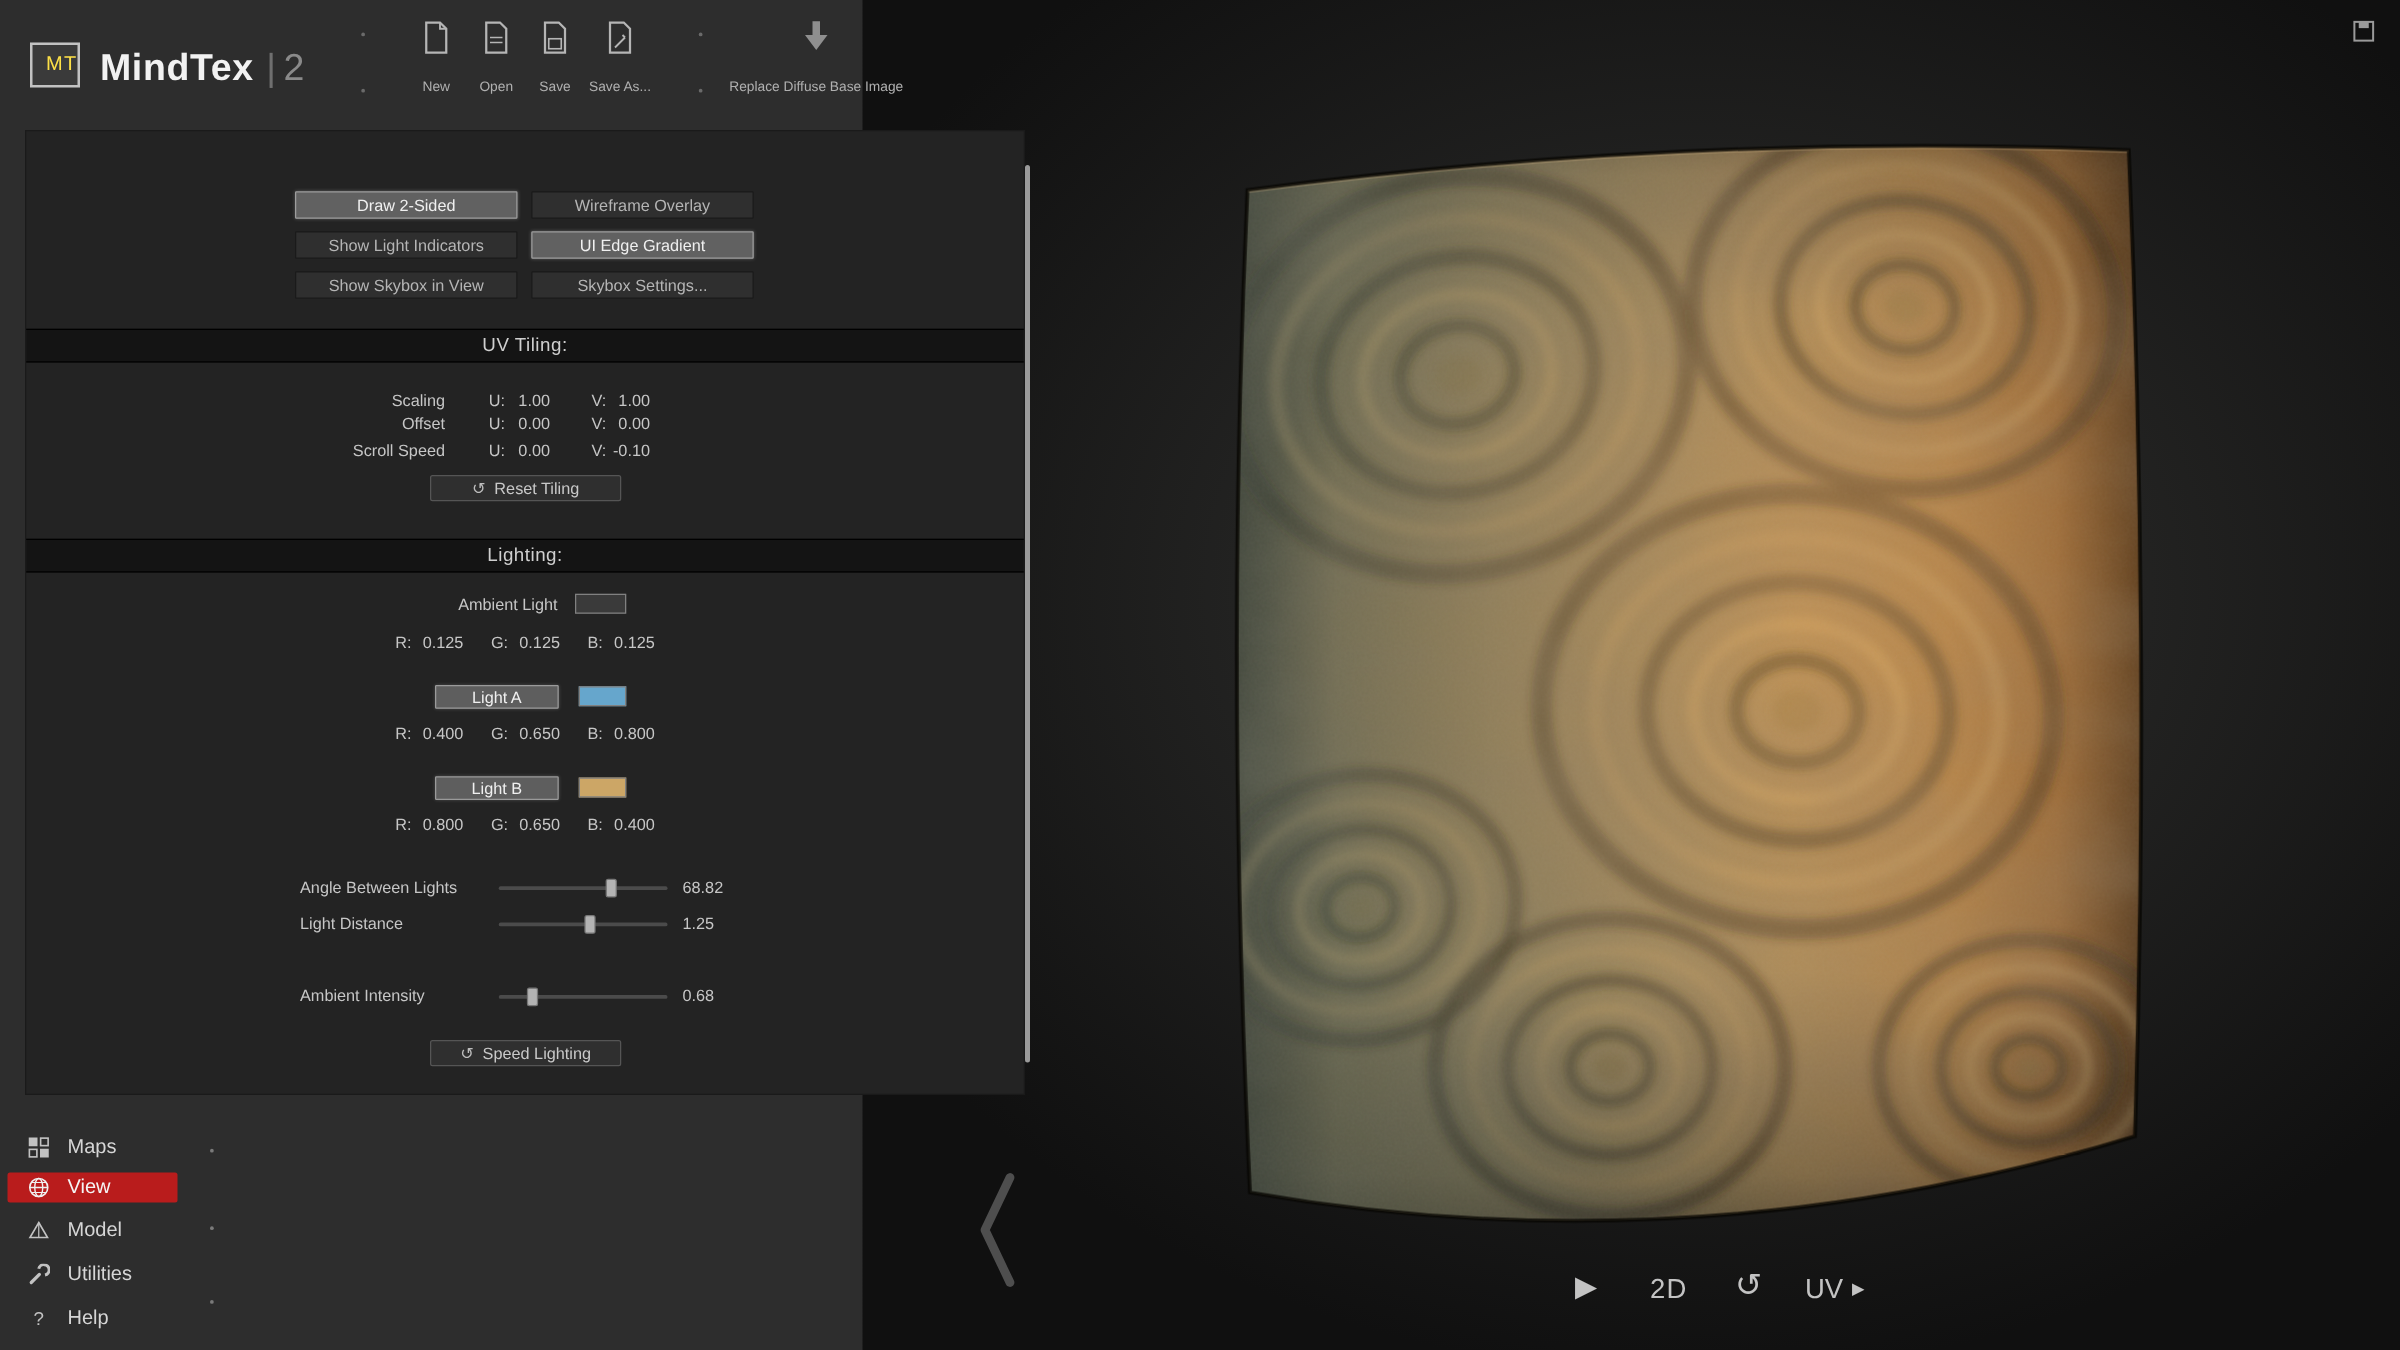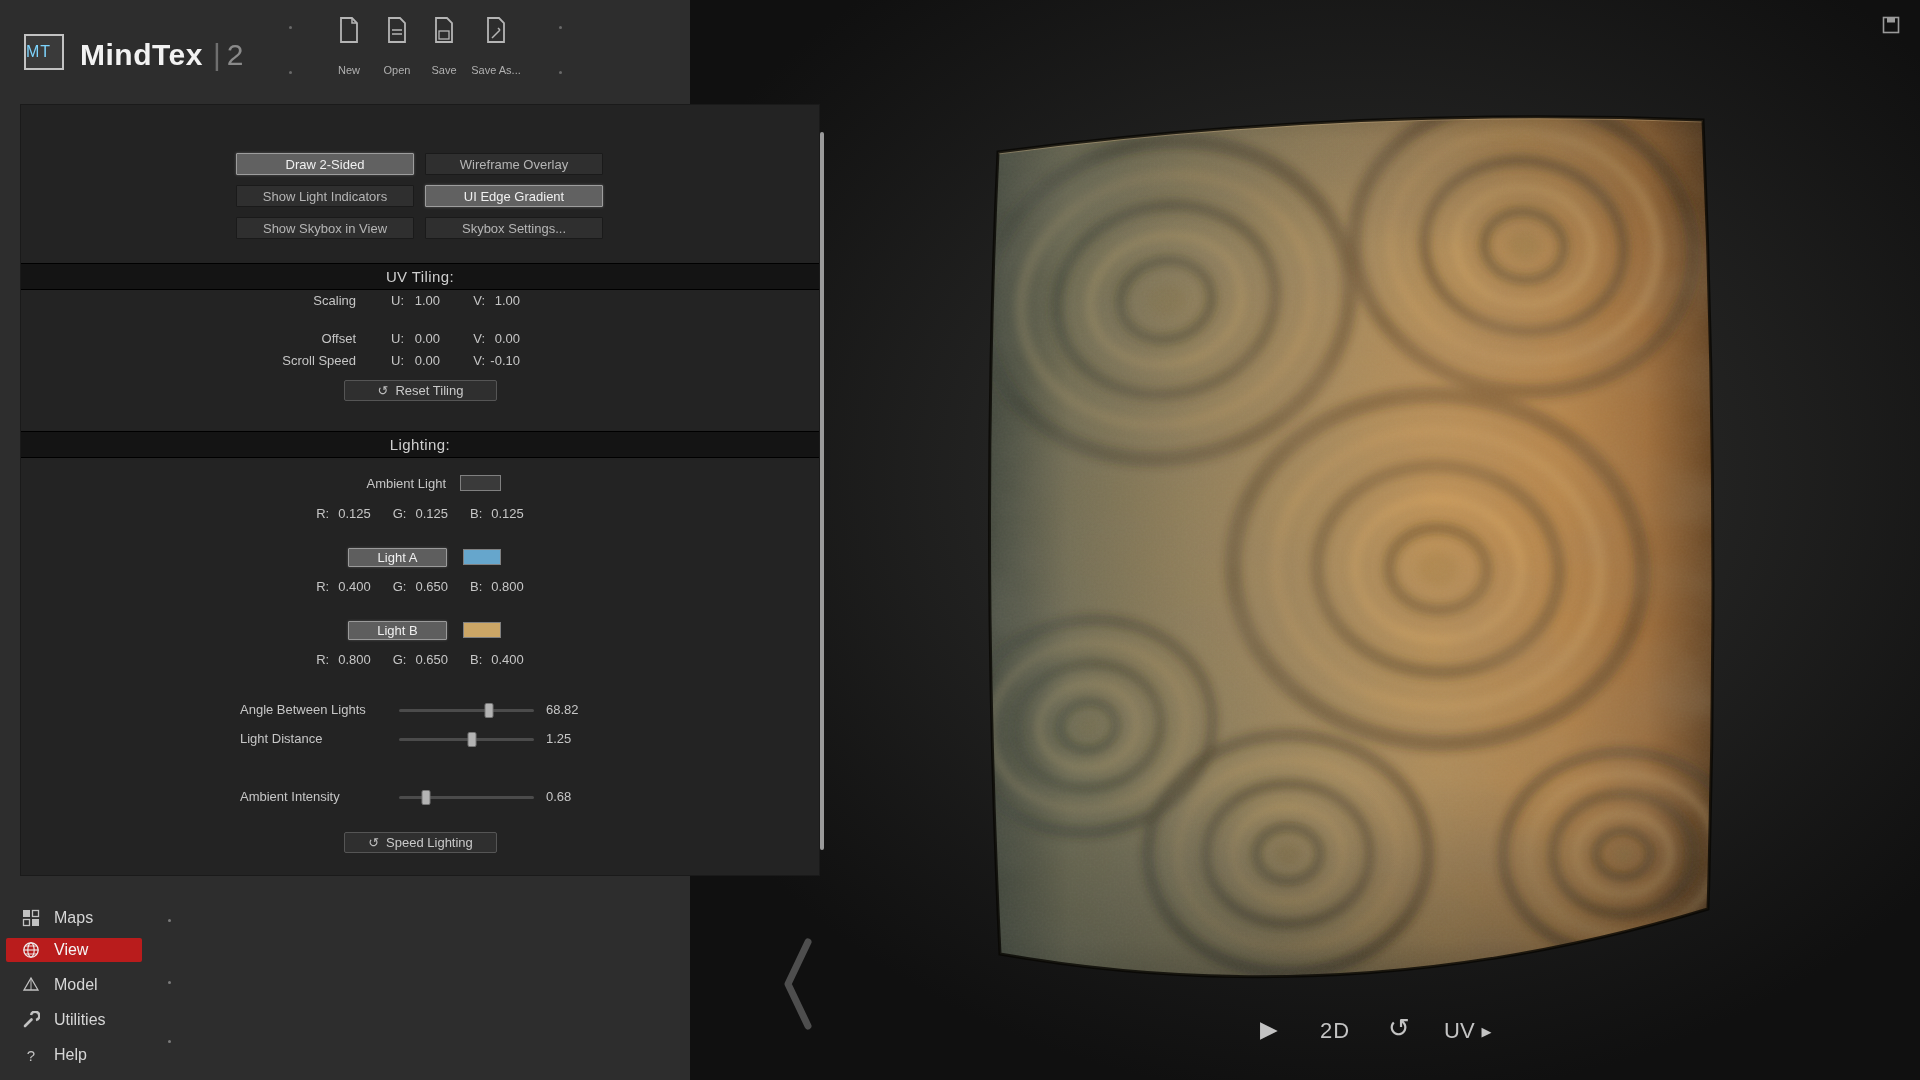--- a/index.html
+++ b/index.html
@@ -13,22 +13,22 @@
   }
   
   .viewport-bg{
     position:absolute; left:690px; top:0; width:1230px; height:1080px;
     background:radial-gradient(ellipse 62% 58% at 54% 44%, #2a2a28 0%, #232322 45%, #101010 100%);
   }
   
   .topbar{ position:absolute; left:0; top:0; width:1920px; height:92px; }
   .logo-box{
     position:absolute; left:24px; top:34px; width:40px; height:36px;
-    border:2px solid #c2c2c2; background:#3a3a3a; color:#7dd3fc;
-    display:flex; align-items:center; justify-content:flex-start;
+    border:2px solid #c2c2c2; background:#3a3a3a; color:#fde047;
+    display:flex; align-items:center; justify-content:flex-end;
     font-size:16px; letter-spacing:1px;
   }
   .app-title{ position:absolute; left:80px; top:38px; font-size:30px; }
   .title-main{ color:#f2f2f2; font-weight:bold; letter-spacing:0.5px; }
   .title-sep{ color:#6f6f6f; font-weight:200; margin:0 6px 0 10px; }
   .title-ver{ color:#8a8a8a; }
   .tb-sep{ position:absolute; top:26px; width:4px; height:48px;
     display:flex; flex-direction:column; justify-content:space-between; align-items:center;}
   .tb-sep i{ width:3px; height:3px; border-radius:50%; background:#6a6a6a; }
   .tb-item{
@@ -270,20 +270,26 @@
       <path d="M7 22 l8 -8 M13 12 l2 2" stroke="#b5b5b5" stroke-width="1.5"></path>
     </svg>
     <span class="tb-label">Save As...</span>
   </div>
 
   <div class="tb-sep" style="left:558px">
       <i></i>
       <i></i>
     </div>
 
+  <div class="tb-item" style="left:560px; width:186px">
+    <svg width="26" height="26" viewBox="0 0 26 26">
+      <polygon points="10,1 16,1 16,12 22,12 13,24 4,12 10,12" fill="#8f8f8f"></polygon>
+    </svg>
+    <span class="tb-label">Replace Diffuse Base Image</span>
+  </div>
 
   <div class="tr-icon">
     <svg width="18" height="18" viewBox="0 0 18 18">
       <rect x="1.5" y="1.5" width="15" height="15" fill="none" stroke="#9a9a9a" stroke-width="1.6"></rect>
       <rect x="5" y="1.5" width="8" height="5" fill="#9a9a9a"></rect>
     </svg>
   </div>
 </header>
 
 <section class="panel">
@@ -292,21 +298,21 @@
   <button class="vs-btn" style="left:404px; top:48px">Wireframe Overlay</button>
   <button class="vs-btn" style="left:215px; top:80px">Show Light Indicators</button>
   <button class="vs-btn active" style="left:404px; top:80px">UI Edge Gradient</button>
   <button class="vs-btn" style="left:215px; top:112px">Show Skybox in View</button>
   <button class="vs-btn" style="left:404px; top:112px">Skybox Settings...</button>
 
   <div class="sec-h" style="top:158px">
     <span>UV Tiling:</span>
   </div>
 
-  <div class="uv-row" style="top:188px">
+  <div class="uv-row" style="top:208px">
     <span class="uv-label">Scaling</span>
     <span class="uv-upfx">U:</span>
     <span class="uv-uval">1.00</span>
     <span class="uv-vpfx">V:</span>
     <span class="uv-vval">1.00</span>
   </div>
   <div class="uv-row" style="top:226px">
     <span class="uv-label">Offset</span>
     <span class="uv-upfx">U:</span>
     <span class="uv-uval">0.00</span>

